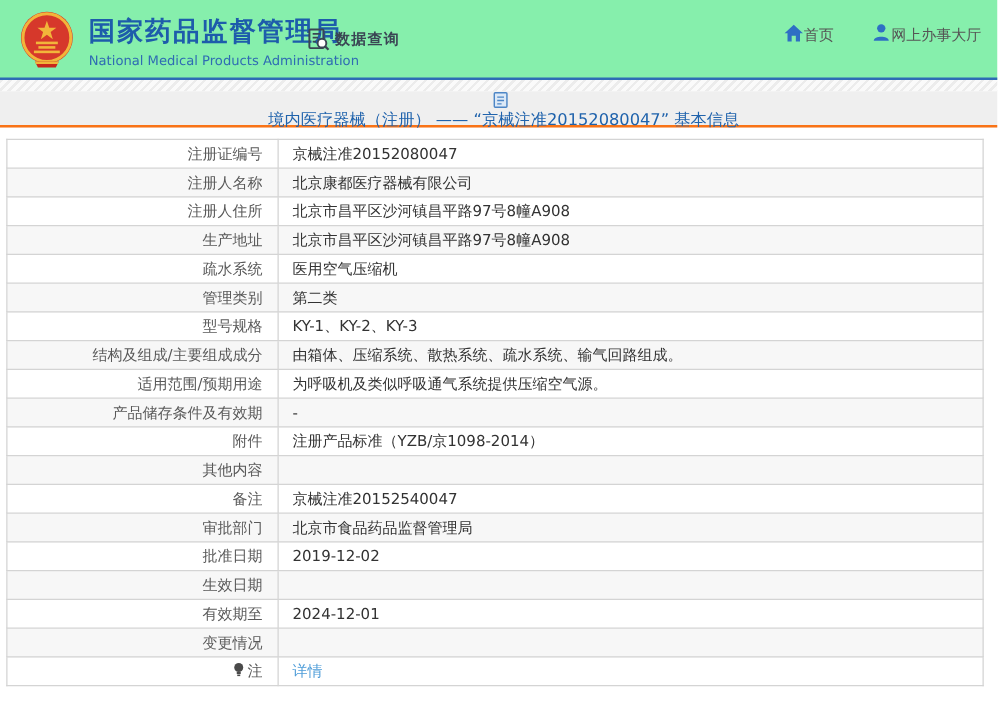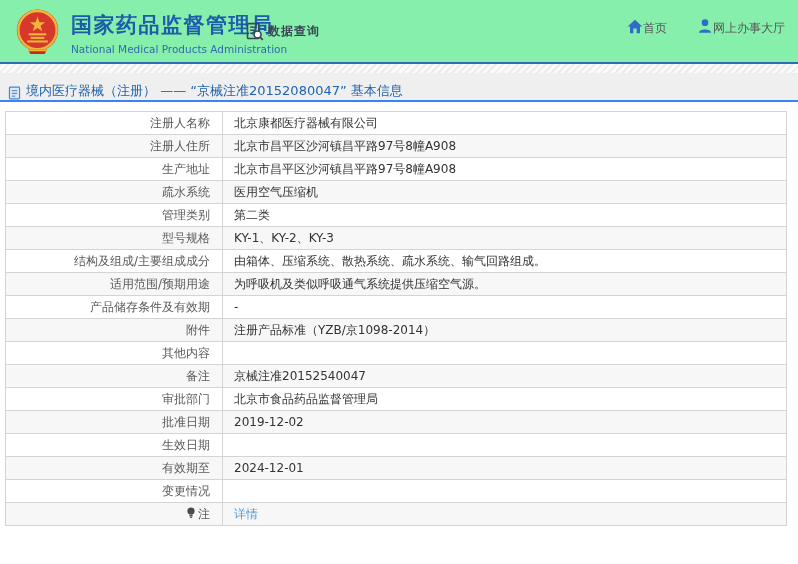--- a/index.html
+++ b/index.html
@@ -21,22 +21,22 @@
   .top-nav { position: absolute; right: 13px; top: 15px; display: flex; gap: 30px; }
   .nav-item { display: flex; flex-direction: row; align-items: center; text-decoration: none; cursor: pointer; }
   .nav-item .nicon { height: 16px; display: flex; align-items: center; }
   .nav-item .nlabel { font-size: 12px; color: #555; margin-top: 5px; white-space: nowrap; }
 
   
   .hatch-band { height: 9px;
     background: repeating-linear-gradient(135deg, #ececec 0px, #ececec 2px, #fafafa 2px, #fafafa 5px); }
 
   
-  .breadcrumb-bar { height: 29px; background: #efefef; border-bottom: 2px solid #3b82f6;
-    display: flex; align-items: flex-end; padding-left: 8px; }
+  .breadcrumb-bar { height: 29px; background: #efefef; border-bottom: 2px solid #f97316;
+    display: flex; align-items: center; padding-left: 8px; flex-direction: column; }
   .breadcrumb-bar .bicon { width: 13px; height: 14px; margin-right: 5px; flex: 0 0 auto; }
   .breadcrumb-bar .btext { font-size: 13px; color: #2063ac; }
 
   
   .table-wrap { padding: 9px 11px 0 5px; }
   table.info { width: 100%; border-collapse: collapse; table-layout: fixed; }
   table.info td { border: 1px solid #d4d4d4; height: 23px; font-size: 12px; vertical-align: middle; }
   table.info tr:nth-child(even) td { background: #f7f7f7; }
   td.lbl { width: 217px; text-align: right; padding-right: 12px; color: #595959; }
   td.val { padding-left: 11px; color: #333; }
@@ -111,20 +111,24 @@
       <line x1="4.5" y1="9.5" x2="11.5" y2="9.5" stroke="#4d86c6" stroke-width="1.4"></line>
       <line x1="4.5" y1="13" x2="9" y2="13" stroke="#4d86c6" stroke-width="1.4"></line>
     </svg>
     <span class="btext" data-interactable="false">境内医疗器械（注册） —— “京械注准20152080047” 基本信息</span>
   </div>
 
   <main class="table-wrap" data-interactable="false">
     <table class="info" data-interactable="false">
       <tbody>
           <tr data-interactable="false">
+            <td class="lbl" data-interactable="false">注册证编号</td>
+            <td class="val" data-interactable="false">京械注准20152080047</td>
+          </tr>
+          <tr data-interactable="false">
             <td class="lbl" data-interactable="false">注册人名称</td>
             <td class="val" data-interactable="false">北京康都医疗器械有限公司</td>
           </tr>
           <tr data-interactable="false">
             <td class="lbl" data-interactable="false">注册人住所</td>
             <td class="val" data-interactable="false">北京市昌平区沙河镇昌平路97号8幢A908</td>
           </tr>
           <tr data-interactable="false">
             <td class="lbl" data-interactable="false">生产地址</td>
             <td class="val" data-interactable="false">北京市昌平区沙河镇昌平路97号8幢A908</td>

